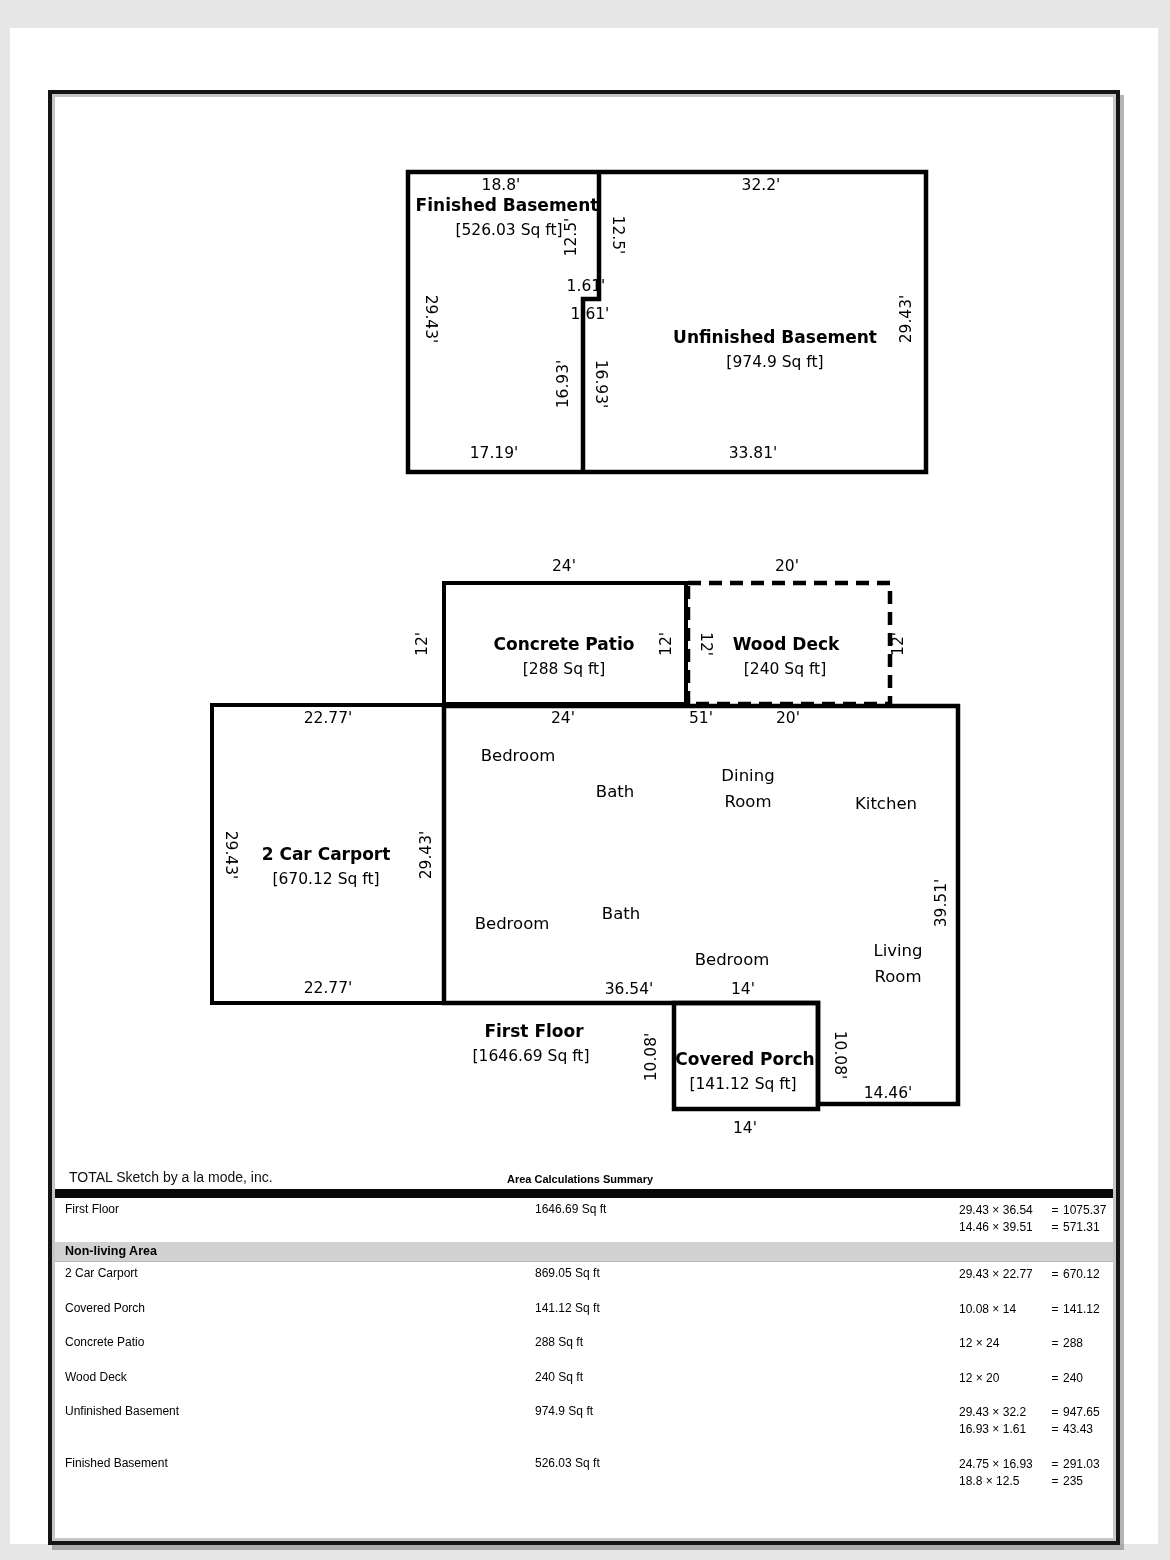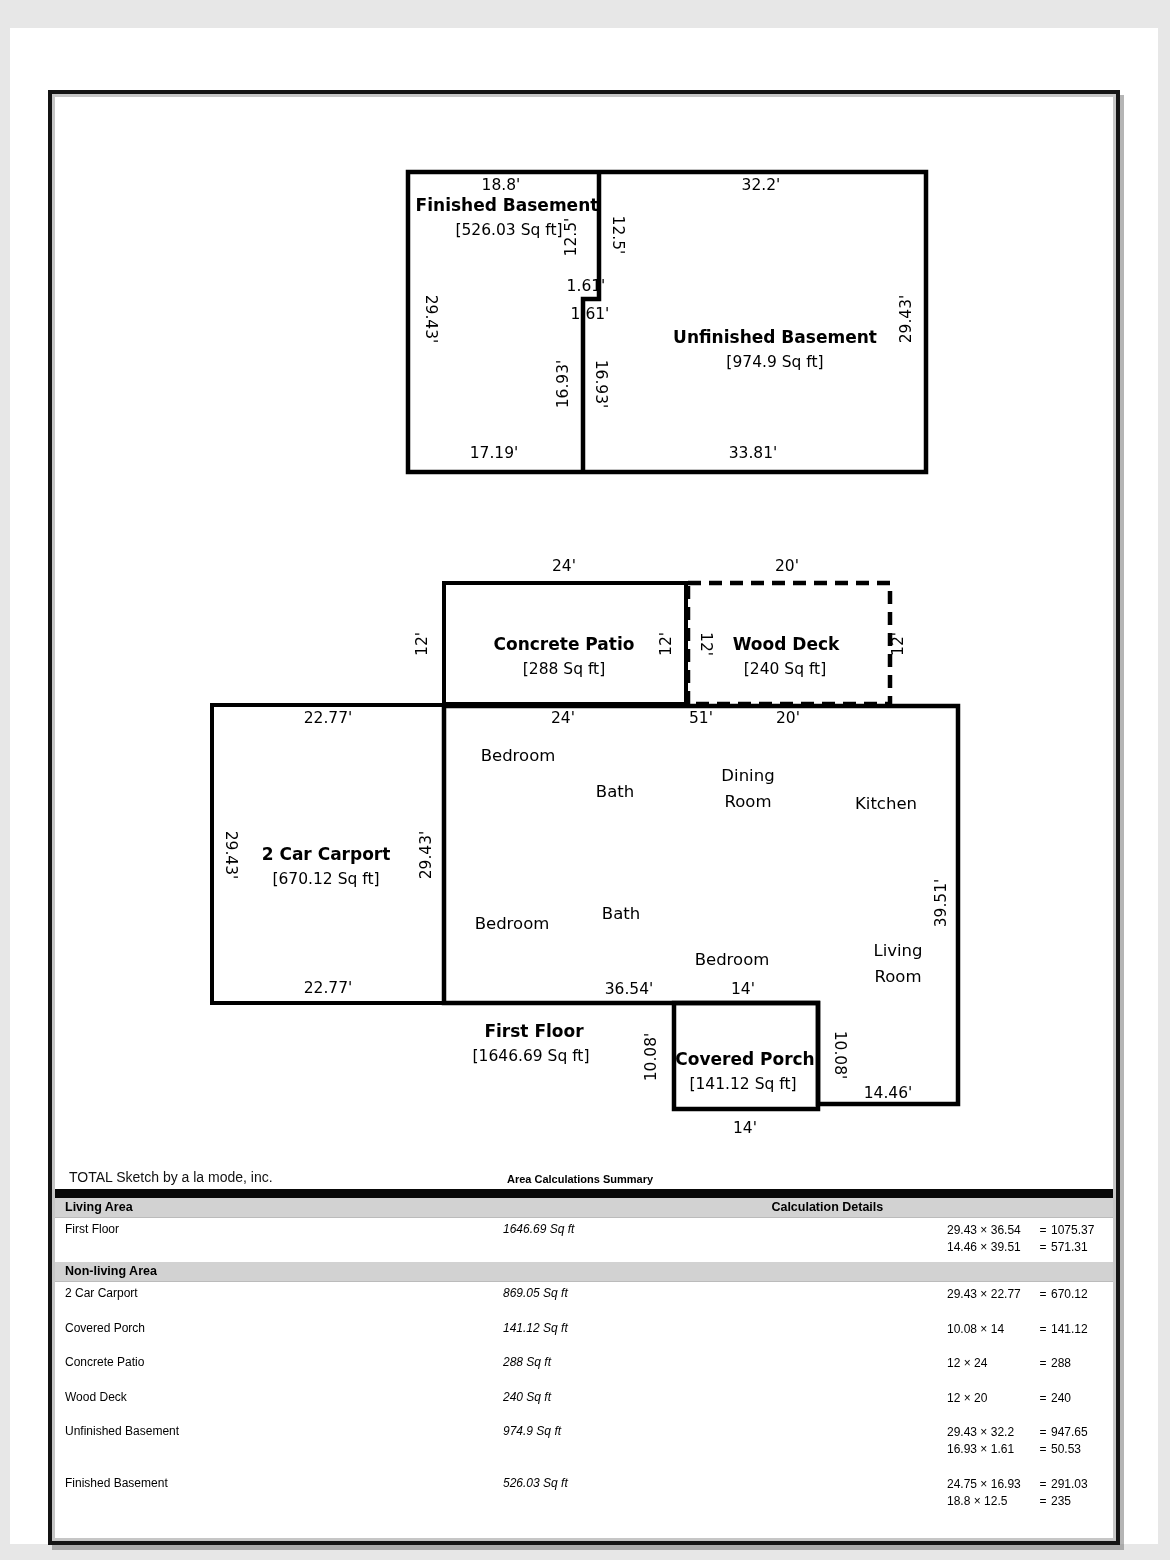--- a/index.html
+++ b/index.html
@@ -36,22 +36,22 @@
   
   .sum-head{position:relative;height:26px;}
   .brand{position:absolute;left:14px;bottom:4px;font-size:14px;color:#111;}
   .sum-title{position:absolute;left:0;right:8px;bottom:4px;text-align:center;font-size:11px;font-weight:bold;color:#000;}
   .bar{height:9px;background:#080808;}
   .band{position:relative;height:19px;line-height:19px;background:#d2d2d2;border-bottom:1px solid #bbb;}
   .band .bl{position:absolute;left:10px;font-size:12.5px;font-weight:bold;}
   .band .bc{position:absolute;left:73%;transform:translateX(-50%);font-size:12.5px;font-weight:bold;}
   .srow{position:relative;font-size:12px;color:#000;}
   .srow .name{position:absolute;left:10px;top:4px;}
-  .srow .val{position:absolute;left:448px;top:4px;font-style:italic;}
-  .srow .calcs{position:absolute;right:16px;top:4px;width:150px;}
+  .srow .val{position:absolute;left:480px;top:4px;}
+  .srow .calcs{position:absolute;right:4px;top:4px;width:150px;}
   .calc-line{display:grid;grid-template-columns:1fr 16px 46px;height:17px;line-height:17px;}
   .calc-line .expr{text-align:left;}
   .calc-line .eq{text-align:center;}
   .calc-line .res{}
   .r-liv{height:44px;}
   .r-total{height:32px;padding-top:10px;}
   .r-total .name,.r-total .val{font-weight:bold;top:12px;}
   .r-std{height:34.5px;}
   .r-tall{height:52px;}
   .r-last{height:40px;}
@@ -133,24 +133,20 @@
       <text class="dim" transform="translate(780,958) rotate(90)" text-anchor="middle">10.08'</text>
       <text class="dim" x="690" y="1036" text-anchor="middle">14'</text>
     </svg>
 
     <div class="sum-head">
       <span class="brand">TOTAL Sketch by a la mode, inc.</span>
       <span class="sum-title">Area Calculations Summary</span>
     </div>
     <div class="bar"></div>
 
-    <div class="band">
-      <span class="bl">Living Area</span>
-      <span class="bc">Calculation Details</span>
-    </div>
 
     <div class="srow r-liv">
       <span class="name">First Floor</span>
       <span class="val">1646.69 Sq ft</span>
       <span class="calcs">
         <span class="calc-line">
           <span class="expr">29.43 × 36.54</span>
           <span class="eq">=</span>
           <span class="res">1075.37</span>
         </span>
@@ -220,21 +216,21 @@
       <span class="val">974.9 Sq ft</span>
       <span class="calcs">
         <span class="calc-line">
           <span class="expr">29.43 × 32.2</span>
           <span class="eq">=</span>
           <span class="res">947.65</span>
         </span>
         <span class="calc-line">
           <span class="expr">16.93 × 1.61</span>
           <span class="eq">=</span>
-          <span class="res">50.53</span>
+          <span class="res">43.43</span>
         </span>
       </span>
     </div>
 
     <div class="srow r-last">
       <span class="name">Finished Basement</span>
       <span class="val">526.03 Sq ft</span>
       <span class="calcs">
         <span class="calc-line">
           <span class="expr">24.75 × 16.93</span>

